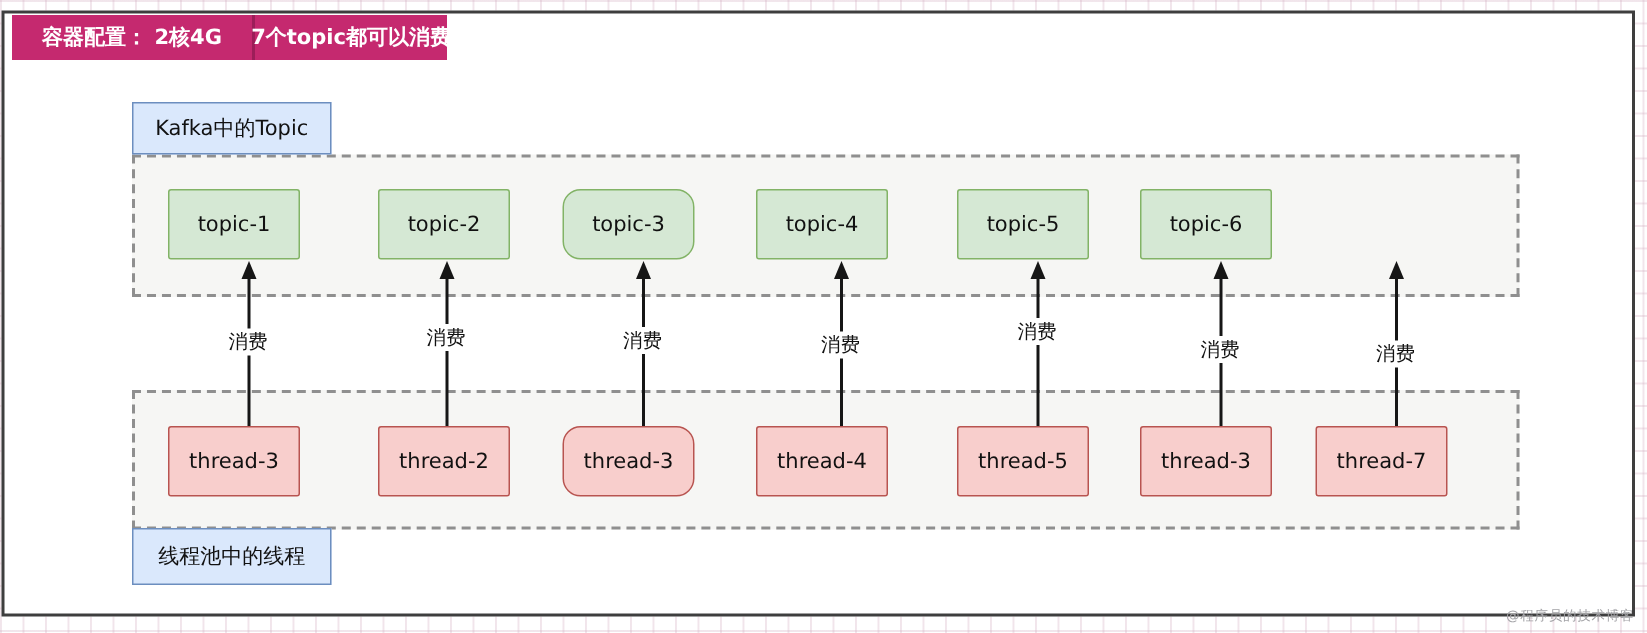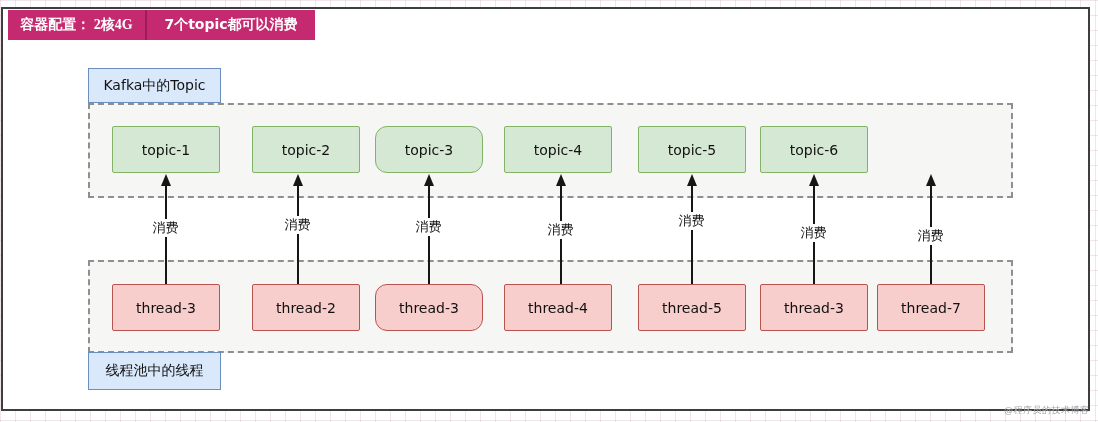--- a/index.html
+++ b/index.html
@@ -29,22 +29,22 @@
     position:absolute; left:8px; top:10px; height:30px;
     display:flex; z-index:3;
   }
   .header-seg {
     background:#c5296f;
     color:#ffffff;
     font-size:14px; font-weight:bold;
     display:flex; align-items:center; justify-content:center;
     white-space:nowrap;
   }
-  .header-seg.first { width:139px; border-right:2px solid #9c1e59;font-family:Liberation Serif, serif; }
-  .header-seg.second { width:168px; }
+  .header-seg.first { width:162px; border-right:2px solid #9c1e59; }
+  .header-seg.second { width:128px; }
 
   
   .section-label {
     position:absolute;
     width:133px;
     background:#dae8fc;
     border:1px solid #6c8ebf;
     color:#111;
     font-size:14px;
     display:flex; align-items:center; justify-content:center;
@@ -60,21 +60,21 @@
     background:#f6f6f4;
     border:2px dashed #8f8f8f;
     z-index:1;
   }
   .group-topics  { top:103px; height:95px; }
   .group-threads { top:260px; height:93px; }
 
   
   .node {
     position:absolute;
-    width:108px; height:47px;
+    width:88px; height:47px;
     display:flex; align-items:center; justify-content:center;
     font-size:14px; color:#111;
     border-radius:2px;
     z-index:2;
     white-space:nowrap;
   }
   .node.topic  { top:126px; background:#d5e8d4; border:1px solid #82b366; }
   .node.thread { top:284px; background:#f8cecc; border:1px solid #b85450; }
   .p1 { left:112px; } .p2 { left:252px; } .p3 { left:375px;border-radius:12px; }
   .p4 { left:504px; } .p5 { left:638px; } .p6 { left:760px; } .p7 { left:877px; }

